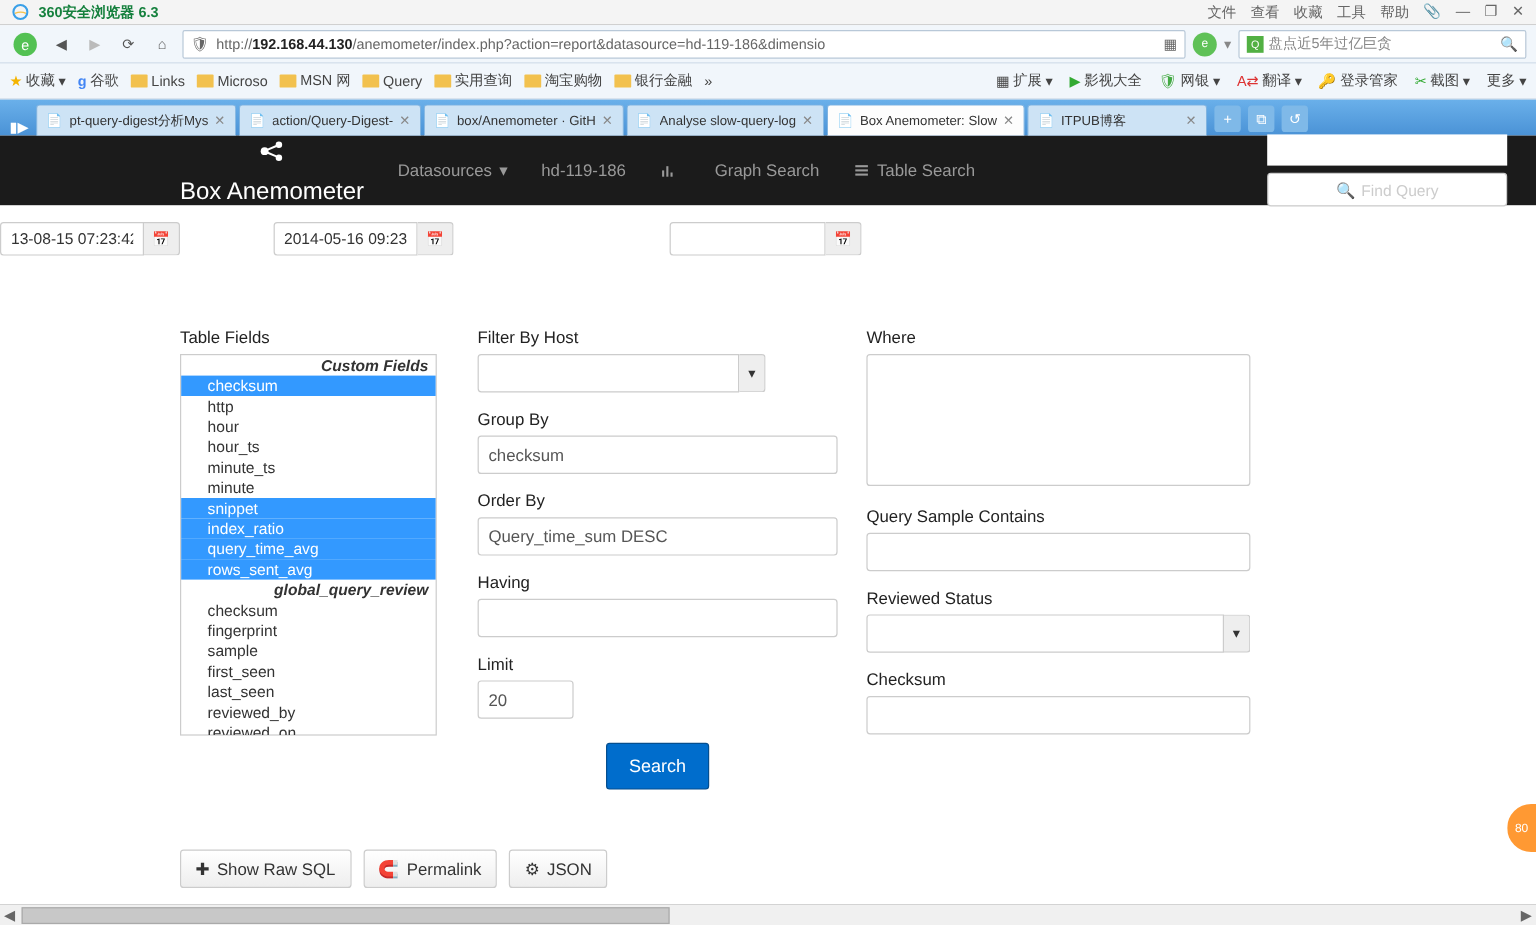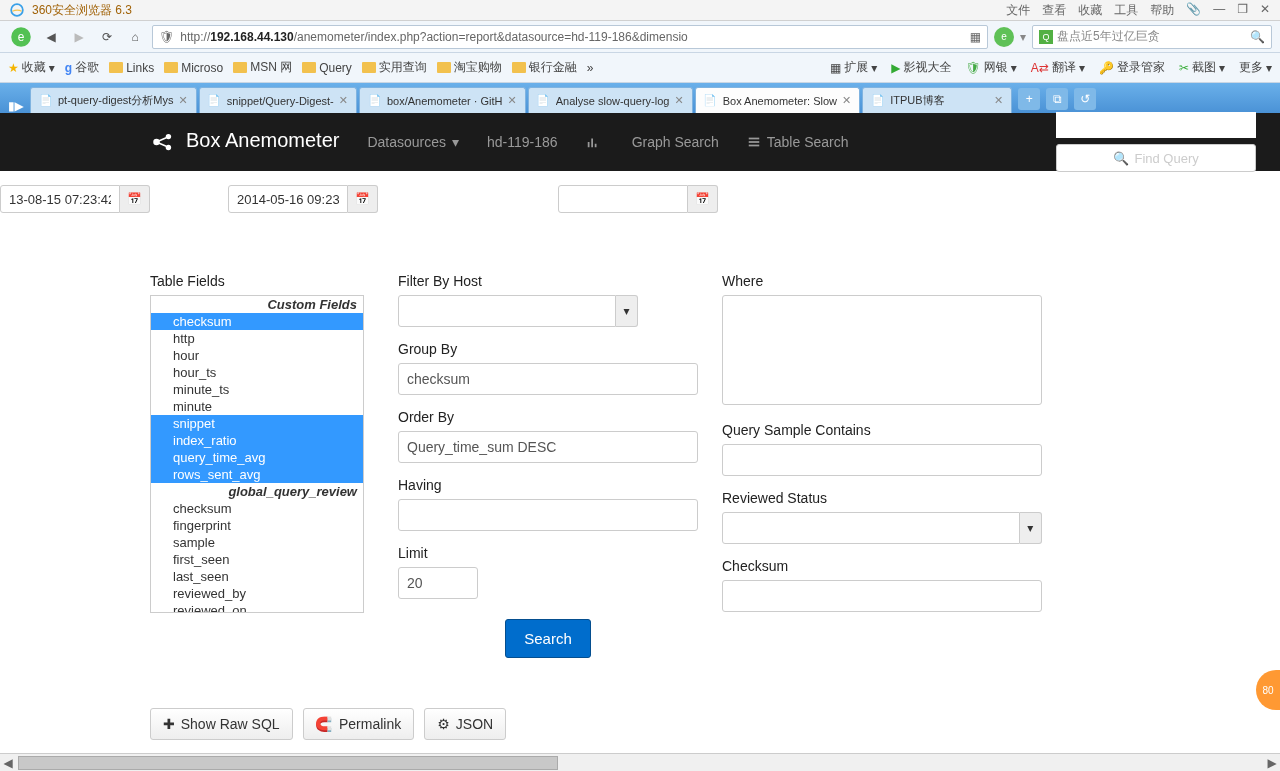--- a/index.html
+++ b/index.html
@@ -1,21 +1,21 @@
 <!DOCTYPE html>
 <html><head>
 <meta charset="utf-8">
 <style>
 * { margin: 0; padding: 0; box-sizing: border-box; }
 body { font-family: "Microsoft YaHei", Arial, sans-serif; font-size: 12px; color: #333; background: #fff; overflow: hidden; }
 
 
 .chrome-title { height: 21px; background: #f4f4f4; display: flex; align-items: center; padding: 0 10px; border-bottom: 1px solid #d0d0d0; }
 .chrome-title .ie-icon { width: 14px; height: 14px; color: #1e90ff; margin-right: 8px; }
-.chrome-title .title-text { flex: 1; color: #a16207; }
+.chrome-title .title-text { flex: 1; color: #15803d; font-weight: bold; }
 .chrome-title .win-btns { display: flex; gap: 12px; color: #666; }
 
 .chrome-nav { height: 32px; background: #f1f6fb; border-bottom: 1px solid #c9d6e4; display: flex; align-items: center; padding: 0 8px; gap: 6px; }
 .chrome-nav .ie-big { width: 26px; height: 26px; }
 .nav-btn { width: 22px; height: 22px; display: flex; align-items: center; justify-content: center; color: #555; border-radius: 3px; }
 .url-bar { flex: 1; height: 24px; border: 1px solid #b8c8d8; background: #fff; display: flex; align-items: center; padding: 0 6px; gap: 6px; font-size: 12px; color: #666; border-radius: 2px; }
 .url-bar .url-host { color: #222; font-weight: bold; }
 .go-btn { width: 20px; height: 20px; background: #5fc157; border-radius: 10px; color: #fff; display: flex; align-items: center; justify-content: center; font-size: 10px; }
 .search-bar { width: 240px; height: 24px; border: 1px solid #b8c8d8; background: #fff; display: flex; align-items: center; padding: 0 6px; color: #888; border-radius: 2px; }
 .search-bar .sq { width: 14px; height: 14px; background: #52b043; margin-right: 4px; display: flex; align-items: center; justify-content: center; color: #fff; font-size: 9px; }
@@ -28,21 +28,21 @@
 
 .chrome-tabs { height: 30px; background: linear-gradient(#6ab0ea,#4a92d6); display: flex; align-items: flex-end; padding-left: 30px; }
 .tab { height: 26px; min-width: 150px; max-width: 200px; background: #cde3f5; border: 1px solid #7fb3e0; border-bottom: none; border-radius: 3px 3px 0 0; display: flex; align-items: center; padding: 0 8px; gap: 5px; font-size: 11px; color: #333; margin-right: 2px; position: relative; }
 .tab.active { background: #fdfdfd; }
 .tab .tx { flex: 1; white-space: nowrap; overflow: hidden; text-overflow: ellipsis; }
 .tab .cx { color: #888; font-size: 11px; }
 .tab-fav { width: 14px; height: 14px; display: inline-block; }
 
 
 .page-nav { height: 58px; background: #1b1b1b; color: #ccc; display: flex; align-items: center; padding: 0 24px 0 150px; gap: 28px; font-size: 14px; }
-.brand { display: flex; align-items: flex-start; gap: 10px; color: #fff; font-size: 20px; }
+.brand { display: flex; align-items: center; gap: 10px; color: #fff; font-size: 20px; flex-direction: column; }
 .brand-ico { width: 26px; height: 26px; }
 .nav-link { color: #999; display: flex; align-items: center; gap: 6px; }
 .find-box { margin-left: auto; display: flex; flex-direction: column; gap: 6px; align-items: stretch; }
 .find-input { width: 200px; height: 26px; border: none; background: #fff; }
 .find-btn { height: 28px; background: #fff; border: 1px solid #ccc; border-radius: 3px; font-size: 13px; display: flex; align-items: center; justify-content: center; gap: 5px; }
 
 .date-row { display: flex; gap: 0px; padding: 14px 0 0 0; align-items: center;}
 .date-row .dinput { height: 28px; border: 1px solid #ccc; padding: 0 8px; font-size: 13px; color: #333; background: #fff; width: 120px; border-radius: 3px 0 0 3px;}
 .date-row .dicon { width: 30px; height: 28px; border: 1px solid #ccc; border-left: none; background: #eee; display: flex; align-items: center; justify-content: center; border-radius: 0 3px 3px 0;}
 .date-row .gap { width: 78px; }
@@ -173,21 +173,21 @@
 <div class="chrome-tabs">
   <div style="position:absolute; left:8px; color:#fff">▮▶</div>
   <div id="tab-container" style="display:flex">
       <div class="tab">
         <span class="tab-fav">📄</span>
         <span class="tx">pt-query-digest分析Mys</span>
         <span class="cx">✕</span>
       </div>
       <div class="tab">
         <span class="tab-fav">📄</span>
-        <span class="tx">snippet/Query-Digest-</span>
+        <span class="tx">action/Query-Digest-</span>
         <span class="cx">✕</span>
       </div>
       <div class="tab">
         <span class="tab-fav">📄</span>
         <span class="tx">box/Anemometer · GitH</span>
         <span class="cx">✕</span>
       </div>
       <div class="tab">
         <span class="tab-fav">📄</span>
         <span class="tx">Analyse slow-query-log</span>

